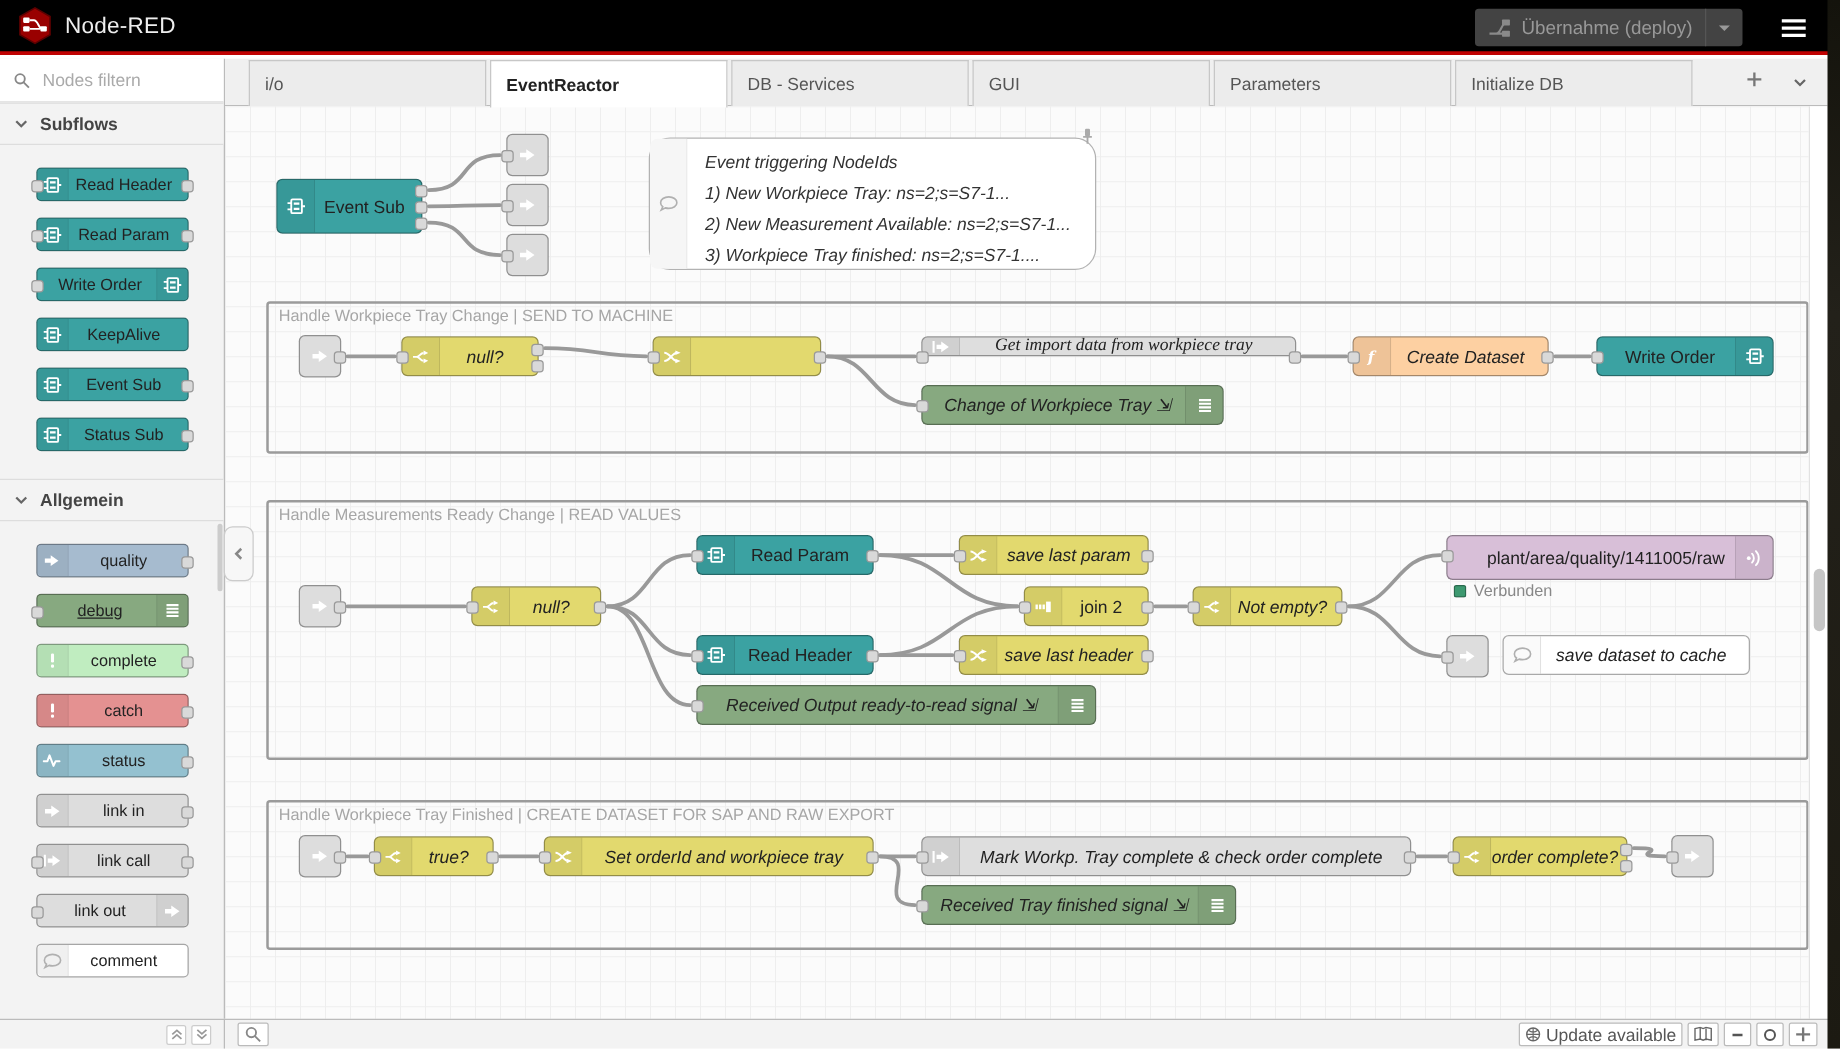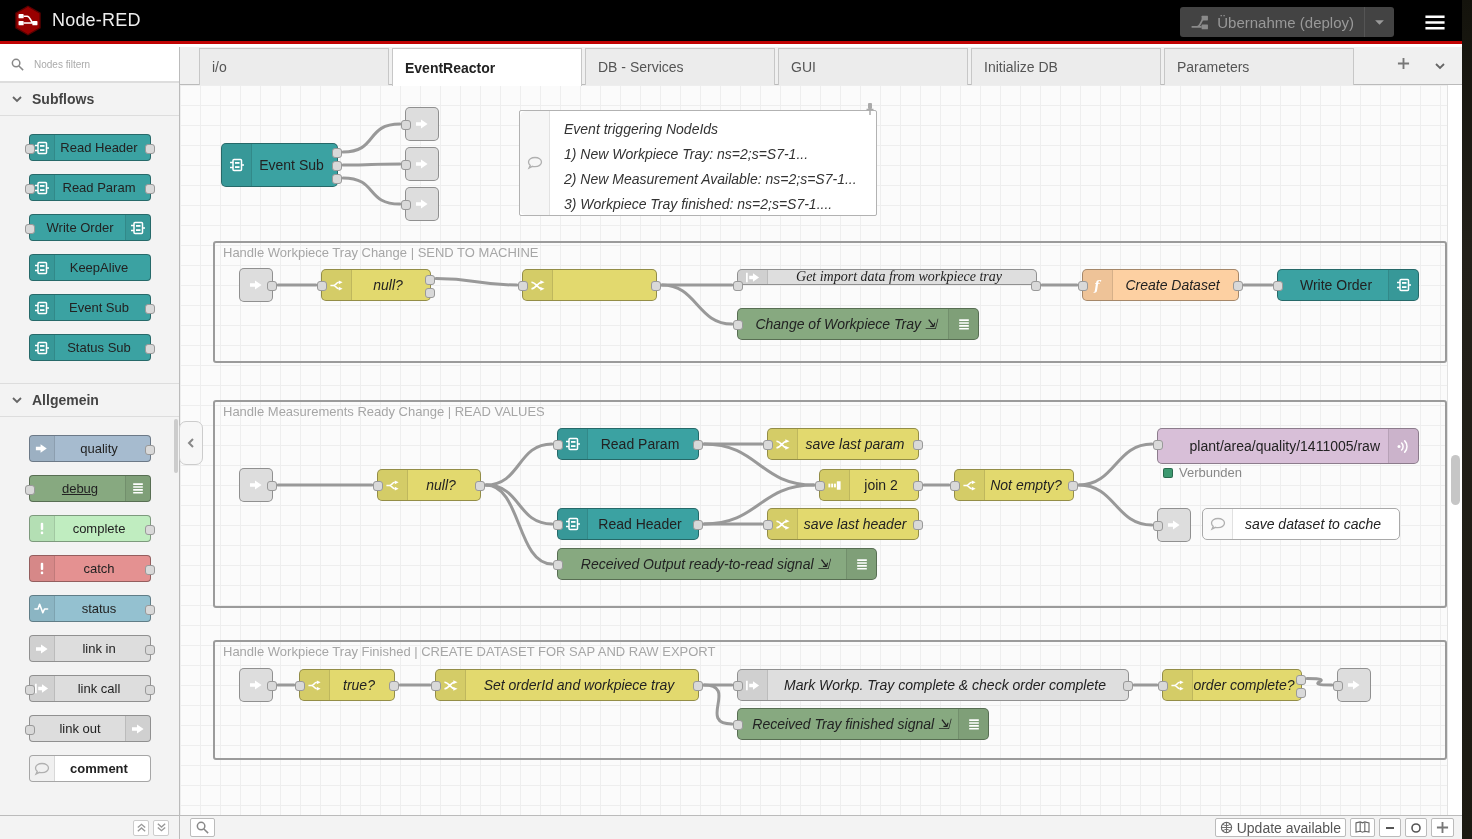--- a/index.html
+++ b/index.html
@@ -15,21 +15,21 @@
     border-radius:3px;display:flex;align-items:center;padding:0 0 0 10px;cursor:default}
   .deploy-btn .lbl{color:#999;font-size:15px;margin:0 10px 0 8px}
   .deploy-caret{border-left:1px solid #555;height:30px;display:flex;align-items:center;padding:0 9px}
   .menu-btn{position:absolute;right:26px;top:14px;cursor:pointer}
 
   
   .palette{position:absolute;top:47px;left:0;width:180px;bottom:24px;background:#f3f3f3;
     border-right:1px solid #bbb;overflow:hidden}
   .palette-search{height:35px;background:#fff;border-bottom:1px solid #ddd;
     display:flex;align-items:center;gap:7px;padding:0 10px}
-  .palette-search input{border:0;outline:0;background:transparent;font-size:10px;color:#555;width:100%}
+  .palette-search input{border:0;outline:0;background:transparent;font-size:14px;color:#555;width:100%}
   .palette-search input::placeholder{color:#aaa}
   .sect-header{height:34px;border-top:1px solid #ddd;border-bottom:1px solid #ddd;
     display:flex;align-items:center;gap:9px;padding:0 11px;font-weight:bold;
     font-size:14px;color:#444;background:#f3f3f3;cursor:pointer}
   .sect-items{padding:18px 0 22px;display:flex;flex-direction:column;gap:13px;align-items:center}
   .pnode{position:relative;width:122px;height:27px;border-radius:4px;
     border:1px solid rgba(0,0,0,.35);font-size:13px;color:#222;cursor:move;flex:none}
   .pal-scroll{position:absolute;right:1px;top:372px;width:4px;height:54px;background:#ccc;border-radius:2px}
 
   
@@ -60,21 +60,21 @@
     background-size:20px 20px;overflow:hidden}
   .group{position:absolute;border:2px solid #9b9b9b;border-radius:3px;z-index:0}
   .group-title{position:absolute;top:2px;left:8px;font-size:13px;color:#a6a6a6;white-space:nowrap}
   .wires{position:absolute;left:0;top:0;z-index:1}
   .cnode{position:absolute;border-radius:5px;border:1px solid rgba(0,0,0,.35);
     font-size:14px;color:#222;z-index:2;cursor:move}
   .cnode[data-type="comment"]{border-color:#a9a9a9}
   .cnode[data-type="comment"] .icon-region{background:rgba(0,0,0,.02)}
   .node-status{position:absolute;display:flex;align-items:center;gap:6px;font-size:13px;color:#888;z-index:2}
   .status-dot{width:10px;height:10px;border-radius:2px;border:1px solid rgba(0,0,0,.3)}
-  .comment-box{position:absolute;background:#fff;border:1px solid #b2b2b2;border-radius:2px;z-index:2}
+  .comment-box{position:absolute;background:#fff;border:1px solid #b2b2b2;border-radius:17px;z-index:2}
   .comment-box .strip{position:absolute;left:0;top:0;bottom:0;width:30px;background:#f6f6f6;
     border-right:1px solid #e2e2e2;border-radius:6px 0 0 6px;display:flex;align-items:center;justify-content:center}
   .comment-lines{position:absolute;left:44px;top:6px;right:6px;font-style:italic;font-size:14px;color:#333}
   .comment-lines div{line-height:25px;white-space:nowrap}
   .comment-pin{position:absolute;right:0px;top:-9px}
   .palette-toggle{position:absolute;left:179px;top:421px;width:24px;height:44px;background:#f7f7f7;
     border:1px solid #ccc;border-radius:7px;display:flex;align-items:center;justify-content:center;z-index:10;cursor:pointer}
 
   
   .vscroll{position:absolute;left:1447px;top:85px;width:15px;height:730px;background:#fff;border-left:1px solid #e2e2e2}
@@ -330,21 +330,21 @@
           <span class="icon-region right" style="width: 25px;">
             <span class="icon">
               <svg width="16" height="16" viewBox="0 0 16 16">
                 <path d="M2 6.2h5V3.4L13.6 8 7 12.6V9.8H2z" fill="#fff"></path>
               </svg>
             </span>
           </span>
           <span class="node-label" style="left: 6px; right: 25px;">link out</span>
           <span class="port" style="left: -5px; top: 8.5px;"></span>
         </div>
-        <div class="pnode" data-type="comment" style="background: rgb(255, 255, 255); font-weight: bold;">
+        <div class="pnode" data-type="comment" style="background: rgb(255, 255, 255);">
           <span class="icon-region left" style="width: 25px;">
             <span class="icon">
               <svg width="16" height="16" viewBox="0 0 16 16">
                 <path d="M8 2.5c3.6 0 6.5 2 6.5 4.6S11.6 11.7 8 11.7c-.9 0-1.8-.1-2.6-.4L2 13l1.2-2.6C2.1 9.6 1.5 8.4 1.5 7.1 1.5 4.5 4.4 2.5 8 2.5z" fill="none" stroke="#b0b0b0" stroke-width="1.3"></path>
               </svg>
             </span>
           </span>
           <span class="node-label" style="left: 25px; right: 6px;">comment</span>
         </div>
       </div>
@@ -362,22 +362,22 @@
         <path d="M2 2l4 3.5L10 2M2 6l4 3.5L10 6" fill="none" stroke="#999" stroke-width="1.5"></path>
       </svg>
     </span>
 </div>
 
 <div class="tabbar" id="tabbar">
   <div class="tab">i/o</div>
     <div class="tab active">EventReactor</div>
     <div class="tab">DB - Services</div>
     <div class="tab">GUI</div>
+    <div class="tab">Parameters</div>
     <div class="tab">Initialize DB</div>
-    <div class="tab">Parameters</div>
     <span class="tab-plus icon">
       <svg width="13" height="13" viewBox="0 0 14 14">
         <path d="M7 1v12M1 7h12" stroke="#777" stroke-width="2"></path>
       </svg>
     </span>
   <span class="tab-list icon">
       <svg width="12" height="12" viewBox="0 0 12 12">
         <path d="M2 4l4 4 4-4" fill="none" stroke="#666" stroke-width="1.8"></path>
       </svg>
     </span>

